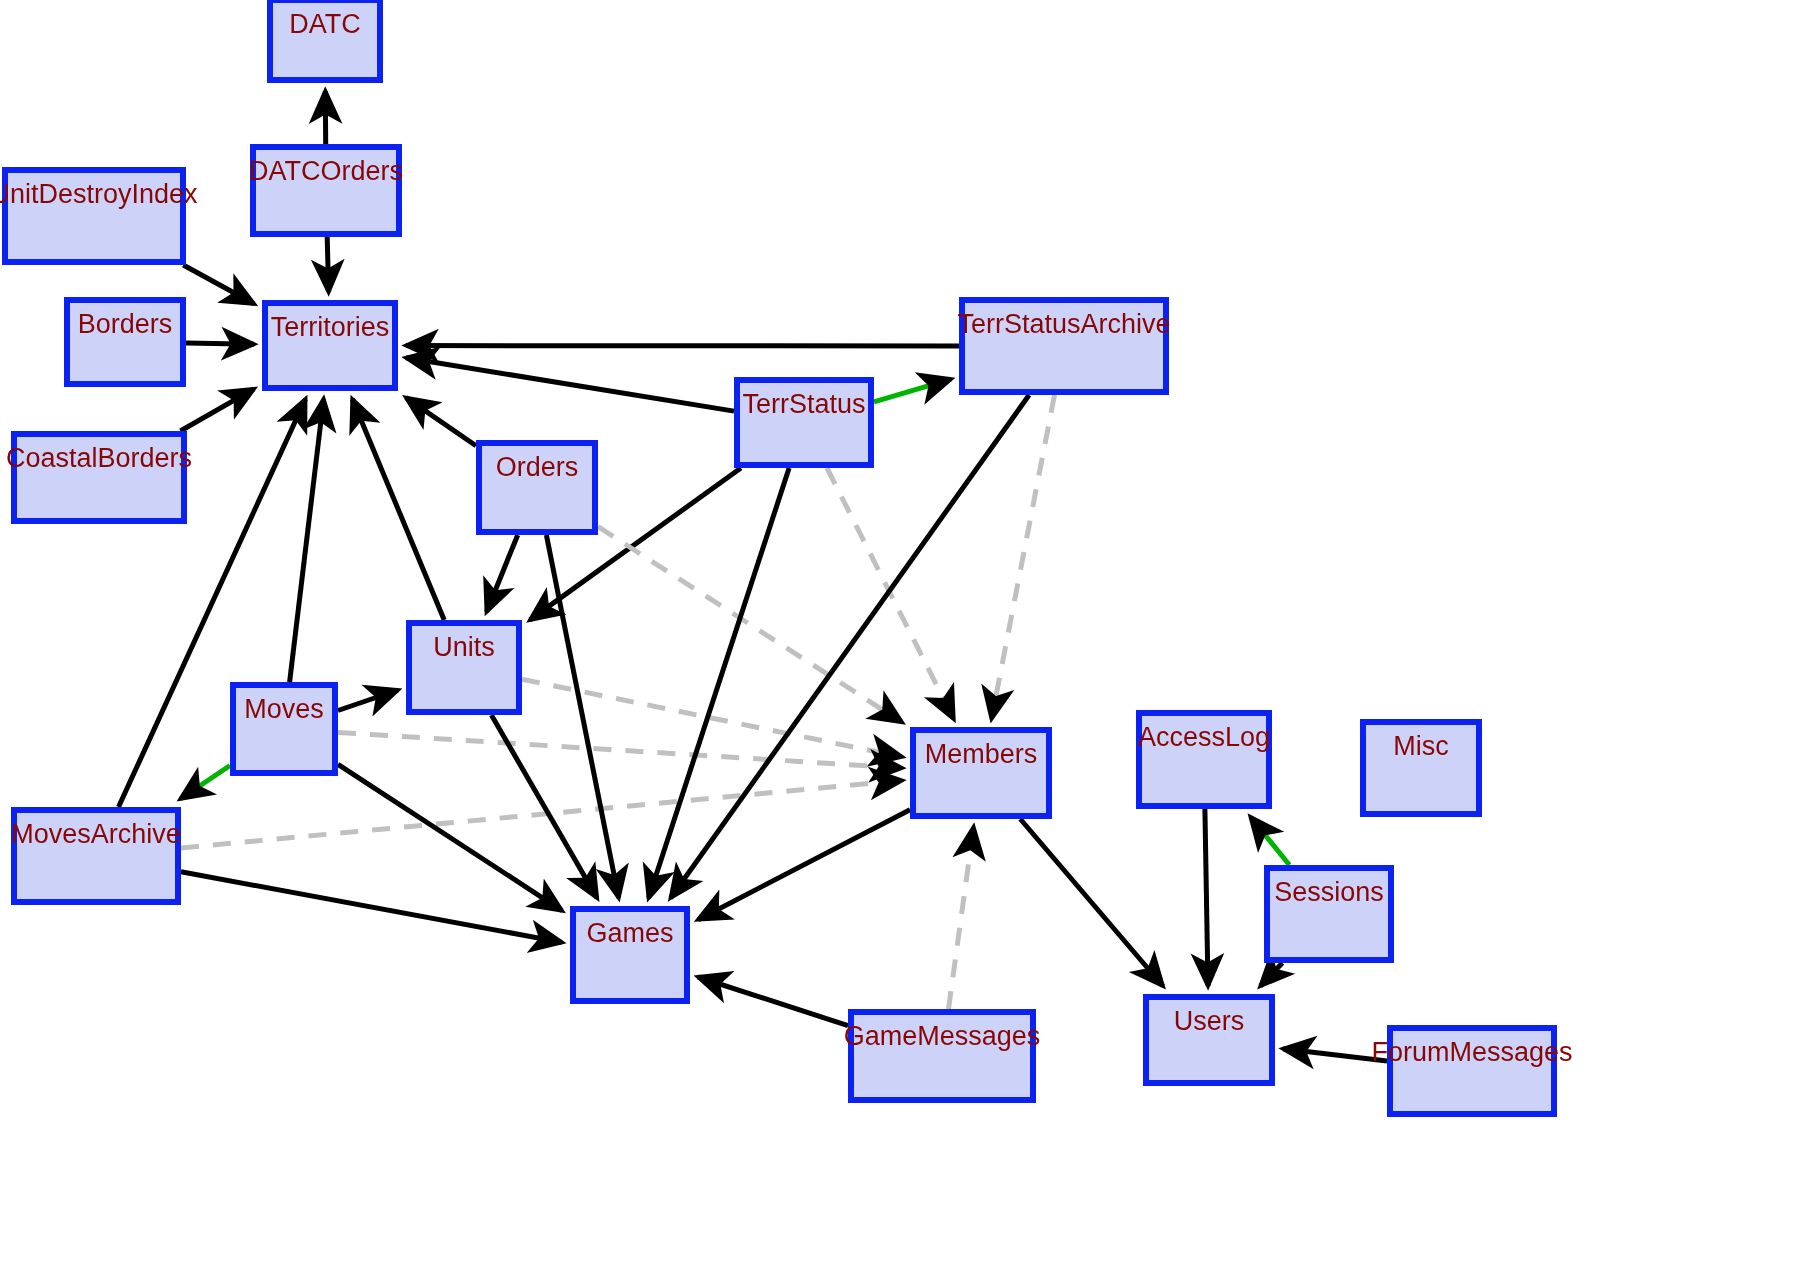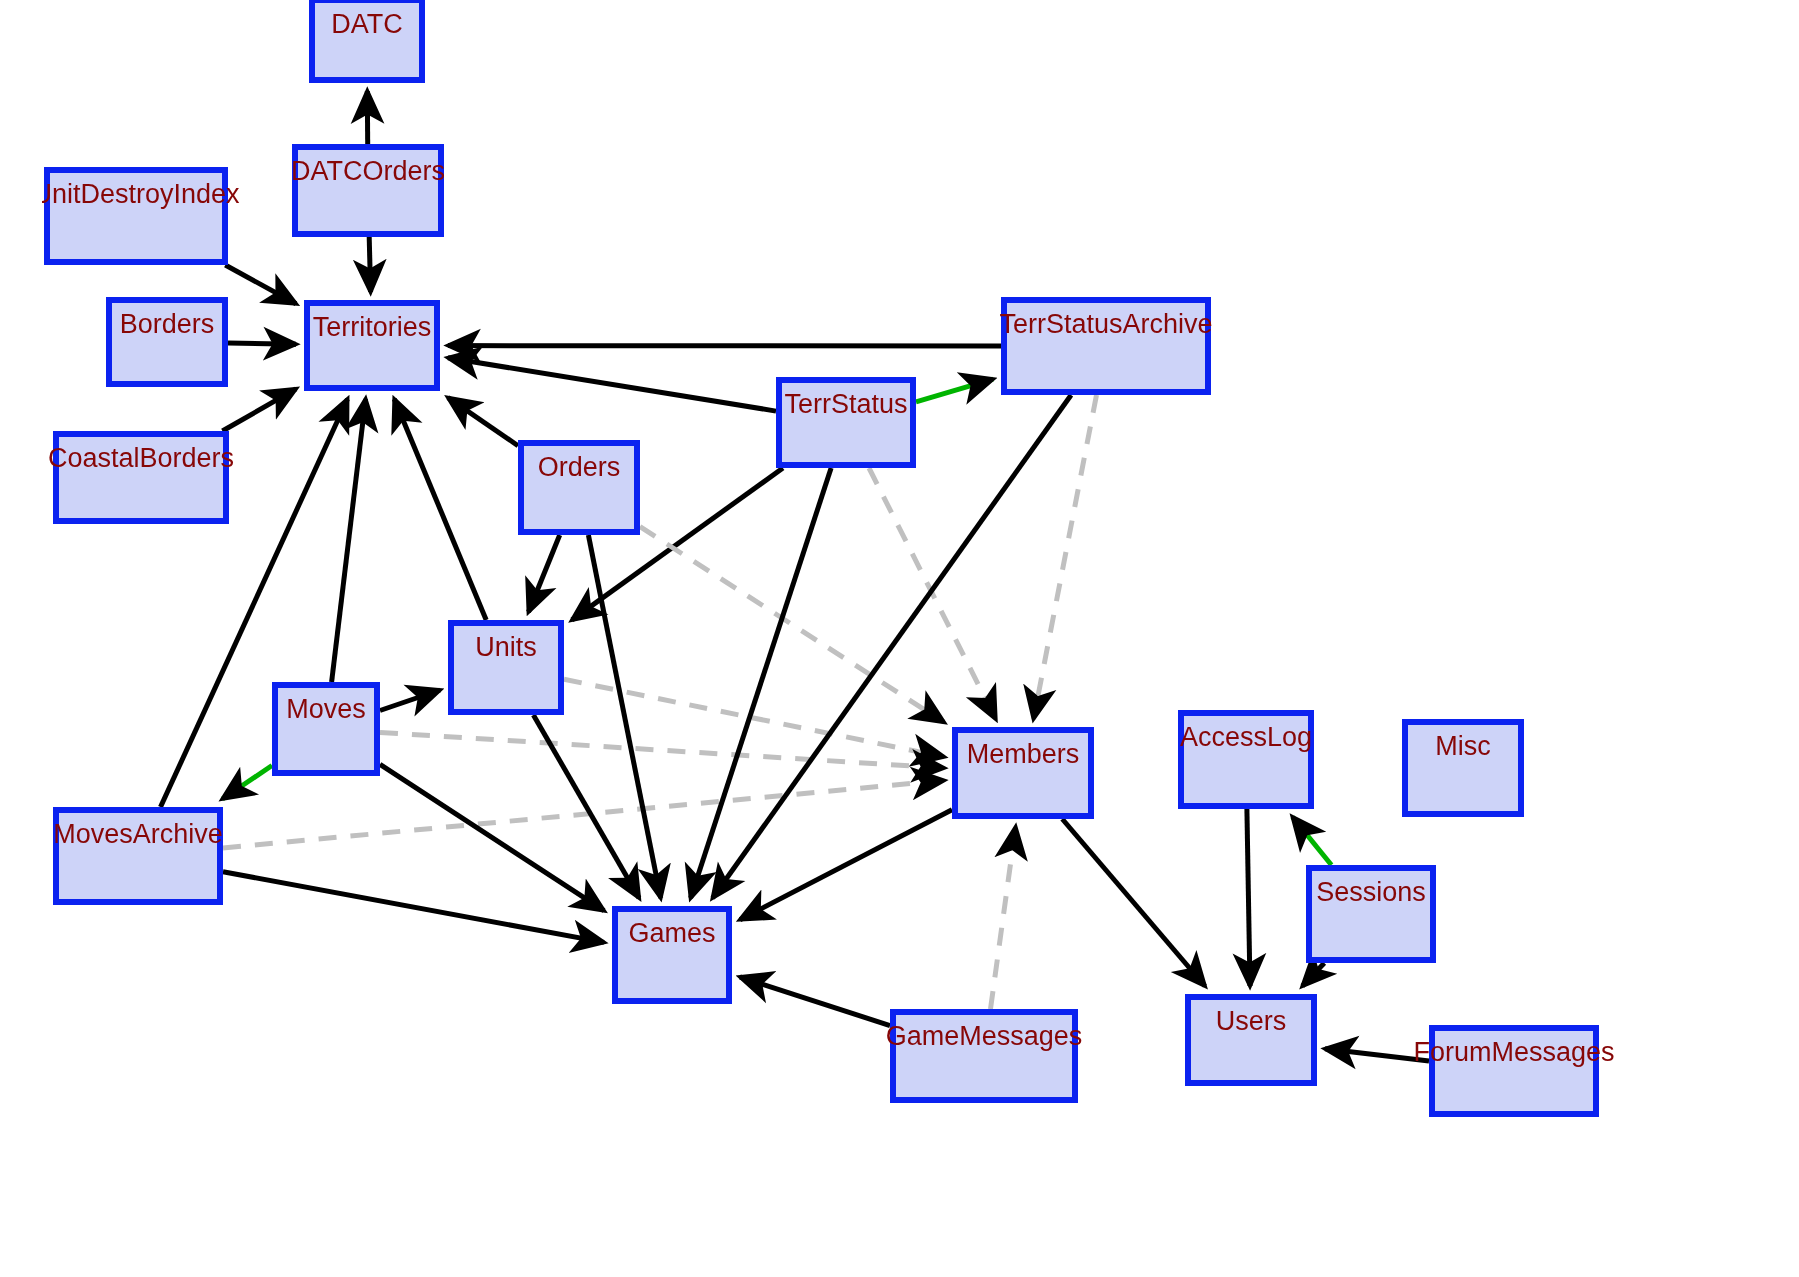--- a/index.html
+++ b/index.html
@@ -9,21 +9,20 @@
   }
   body {
     font-family: "Liberation Sans", sans-serif;
   }
   #diagram-root {
     position: relative;
     width: 1708px;
     height: 1277px;
     background: #ffffff;
     overflow: hidden;
-    padding-left: 42px;
   }
   svg#graph {
     display: block;
     width: 1799px;
     height: 1277px;
   }
   .node-rect {
     fill: #cdd3f8;
     stroke: #0b22f0;
     stroke-width: 6;

